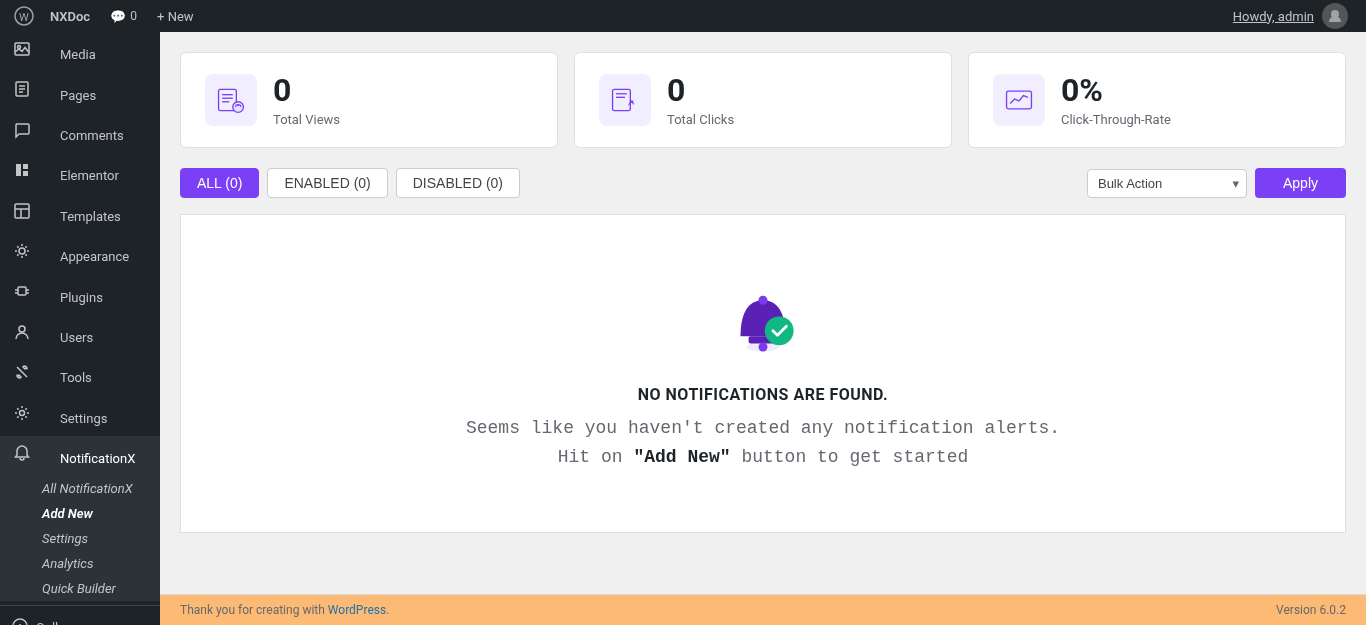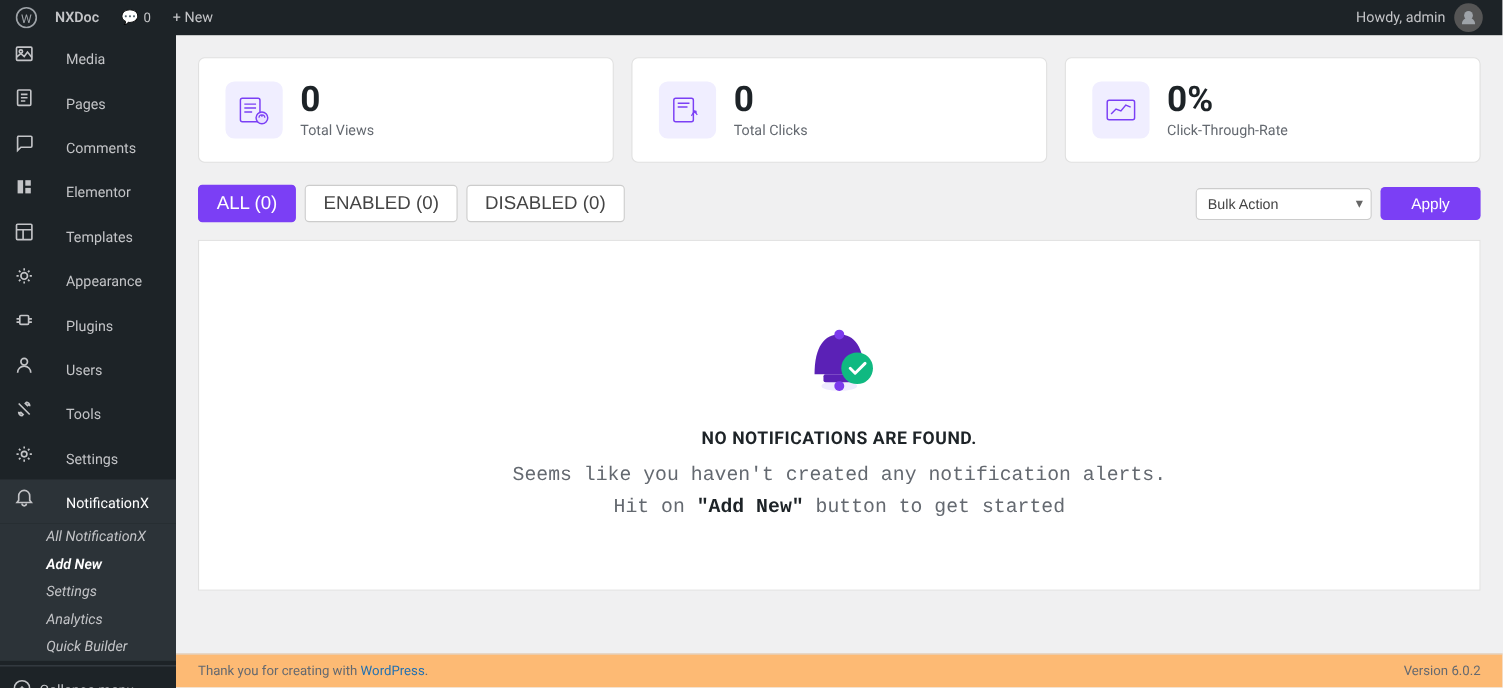--- a/index.html
+++ b/index.html
@@ -20,21 +20,21 @@
     .adminbar-logo {
       width: 32px; height: 32px; display: flex; align-items: center; justify-content: center;
       color: #9ea3a8; font-size: 18px;
     }
     .adminbar-item {
       padding: 0 10px; height: 32px; display: flex; align-items: center; color: #c3c4c7;
       font-size: 13px; cursor: pointer; white-space: nowrap;
     }
     .adminbar-site { font-weight: 600; }
     .adminbar-right {
-      margin-left: auto; display: flex; align-items: center; gap: 0;
+      margin-left: auto; display: flex; align-items: center; gap: 0; text-decoration: underline;
     }
     .adminbar-howdy { color: #c3c4c7; font-size: 13px; display: flex; align-items: center; gap: 8px; padding: 0 10px; }
     .adminbar-avatar { width: 26px; height: 26px; background: #555; border-radius: 50%; display: flex; align-items: center; justify-content: center; }
     .comments-bubble { display: flex; align-items: center; gap: 4px; }
     .comment-count { background: transparent; color: #c3c4c7; font-size: 12px; }
 
     
     #main-layout {
       display: flex;
       flex: 1;
@@ -103,21 +103,21 @@
       align-items: center;
       gap: 8px;
       margin-bottom: 16px;
     }
     .filter-tab {
       padding: 6px 16px;
       border: 1px solid #ccc;
       border-radius: 4px;
       background: #fff;
       cursor: pointer;
-      font-size: 17px;
+      font-size: 14px;
       color: #444;
     }
     .filter-tab.active {
       background: #7b3ff5;
       color: #fff;
       border-color: #7b3ff5;
     }
     .filter-spacer { flex: 1; }
     .bulk-action-select {
       padding: 6px 28px 6px 10px;

